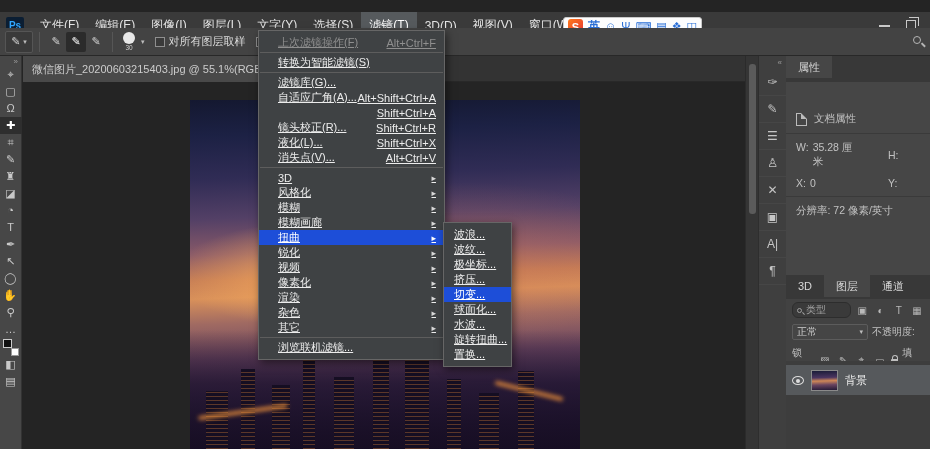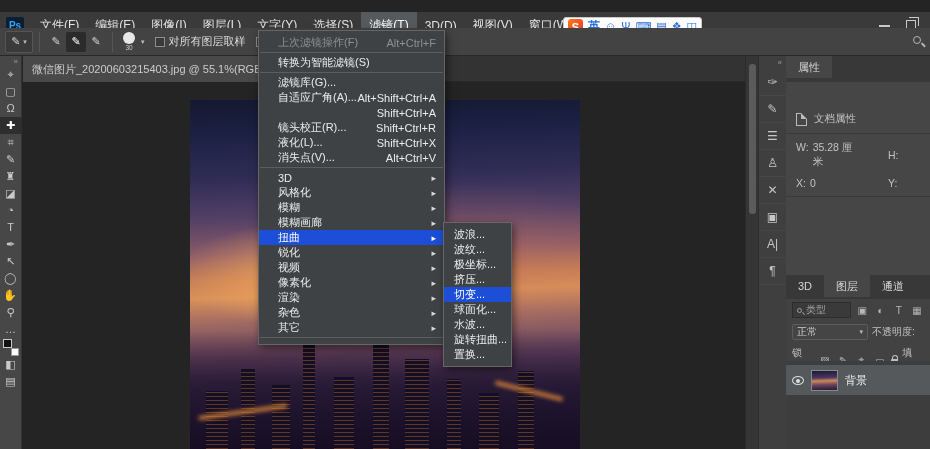--- a/index.html
+++ b/index.html
@@ -72,21 +72,21 @@
         #c47c55 50%,#d8905a 55%,#a06a62 62%,#6a4560 72%,#443054 82%,#2c2142 92%,#221a36 100%); }
   .bldg { position:absolute; bottom:0; background:#150e22;
     background-image:repeating-linear-gradient(0deg, rgba(255,150,60,.30) 0 1px, transparent 1px 4px); }
   #haze { position:absolute; left:0; bottom:0; width:100%; height:34%;
     background:linear-gradient(180deg, rgba(30,18,40,0) 0%, rgba(30,18,44,.75) 45%, rgba(22,13,34,.95) 100%); }
   .trail { position:absolute; height:4px; border-radius:3px; background:#ff9a3c; filter:blur(2px); opacity:.8; }
 
   
   #filter-menu { position:absolute; left:258px; top:30px; width:187px; background:#3f4244;
     border:1px solid #666; box-shadow:2px 3px 8px rgba(0,0,0,.5); padding:4px 0; z-index:50; }
-  .mi { height:15px; display:flex; align-items:center; font-size:11px; color:#ececec; padding:0 8px 0 19px; }
+  .mi { height:15px; display:flex; align-items:center; font-size:11px; color:#ececec; padding:0 8px 0 19px;text-decoration:underline; }
   .mi .lbl { flex:0 0 auto; }
   .mi .sc { margin-left:auto; }
   .mi .arr { margin-left:auto; font-size:9px; color:#d8d8d8; }
   .mi.dis { color:#8f8f8f; }
   .mi.hl { background:#1d4ed8; color:#fff; }
   .mi.hl .arr { color:#fff; }
   .msep { height:1px; background:#5d5d5d; margin:2px 1px; }
   #distort-menu { position:absolute; left:443px; top:222px; width:69px; background:#3f4244;
     border:1px solid #666; box-shadow:2px 3px 8px rgba(0,0,0,.5); padding:4px 0; z-index:51; }
   #distort-menu .mi { padding:0 14px 0 10px; }
@@ -109,21 +109,21 @@
   .prow { display:flex; align-items:center; padding:4px 10px; }
   .doc-ic { width:11px; height:13px; border:1px solid #bbb; margin-right:7px; position:relative; background:#464646; }
   .doc-ic:before { content:""; position:absolute; right:-1px; top:-1px; border:3px solid #464646;
     border-left-color:#bbb; border-bottom-color:#bbb; }
   .pdiv { height:1px; background:#3a3a3a; margin:3px 0; }
   .dim-col { width:62px; display:flex; gap:4px; }
   
   #layers { position:absolute; left:786px; top:275px; width:144px; height:174px; background:#424242; }
   #layers .ptab-strip { height:24px; }
   .lrow { display:flex; align-items:center; padding:3px 6px; color:#c2c2c2; font-size:10px; gap:4px; }
-  .search-box { width:62px; height:16px; background:#3a3a3a; border:1px solid #2d2d2d; border-radius:0;
+  .search-box { width:62px; height:16px; background:#3a3a3a; border:1px solid #2d2d2d; border-radius:6px;
     display:flex; align-items:center; gap:4px; padding:0 4px; color:#9f9f9f; }
   .s-ic { width:5px; height:5px; border:1px solid #9f9f9f; border-radius:50%; position:relative; flex:0 0 auto; }
   .s-ic:after { content:""; position:absolute; left:4px; top:4px; width:3px; height:1px; background:#9f9f9f; transform:rotate(45deg); }
   .l-ic { width:15px; height:14px; color:#b9b9b9; font-size:10px; display:flex; align-items:center; justify-content:center; }
   .blend-box { width:76px; height:16px; background:#454545; border:1px solid #5c5c5c; border-radius:2px;
     display:flex; align-items:center; justify-content:space-between; padding:0 4px; color:#cfcfcf; }
   .lock-ic { position:relative; width:8px; height:6px; background:#bfbfbf; margin-top:4px; border-radius:1px; }
   .lock-ic:before { content:""; position:absolute; left:1px; top:-4px; width:4px; height:4px;
     border:1px solid #bfbfbf; border-bottom:none; border-radius:3px 3px 0 0; }
   #layer-list { position:absolute; left:0; top:86px; width:144px; height:88px; background:#3d3d3d; }
@@ -309,20 +309,23 @@
     </div>
   <div class="mi">
     <span class="lbl">杂色</span>
       <span class="arr">▸</span>
     </div>
   <div class="mi">
     <span class="lbl">其它</span>
       <span class="arr">▸</span>
     </div>
   <div class="msep"></div>
+  <div class="mi">
+    <span class="lbl">浏览联机滤镜...</span>
+    </div>
 </div>
 
 <div id="distort-menu">
   <div class="mi">
       <span class="lbl">波浪...</span>
     </div>
   <div class="mi">
       <span class="lbl">波纹...</span>
     </div>
   <div class="mi">
@@ -381,20 +384,23 @@
       <span style="margin-left:30px">H:</span>
     </div>
     <div class="prow">
       <span class="dim-col">
         <span>X:</span>
           <span>0</span>
       </span>
       <span style="margin-left:30px">Y:</span>
     </div>
     <div class="pdiv"></div>
+    <div class="prow">
+      <span>分辨率: 72 像素/英寸</span>
+    </div>
   </div>
 </div>
 
 <div id="layers">
   <div class="ptab-strip">
     <div class="ptab">3D</div>
     <div class="ptab active">图层</div>
     <div class="ptab">通道</div>
   </div>
   <div class="lrow">

